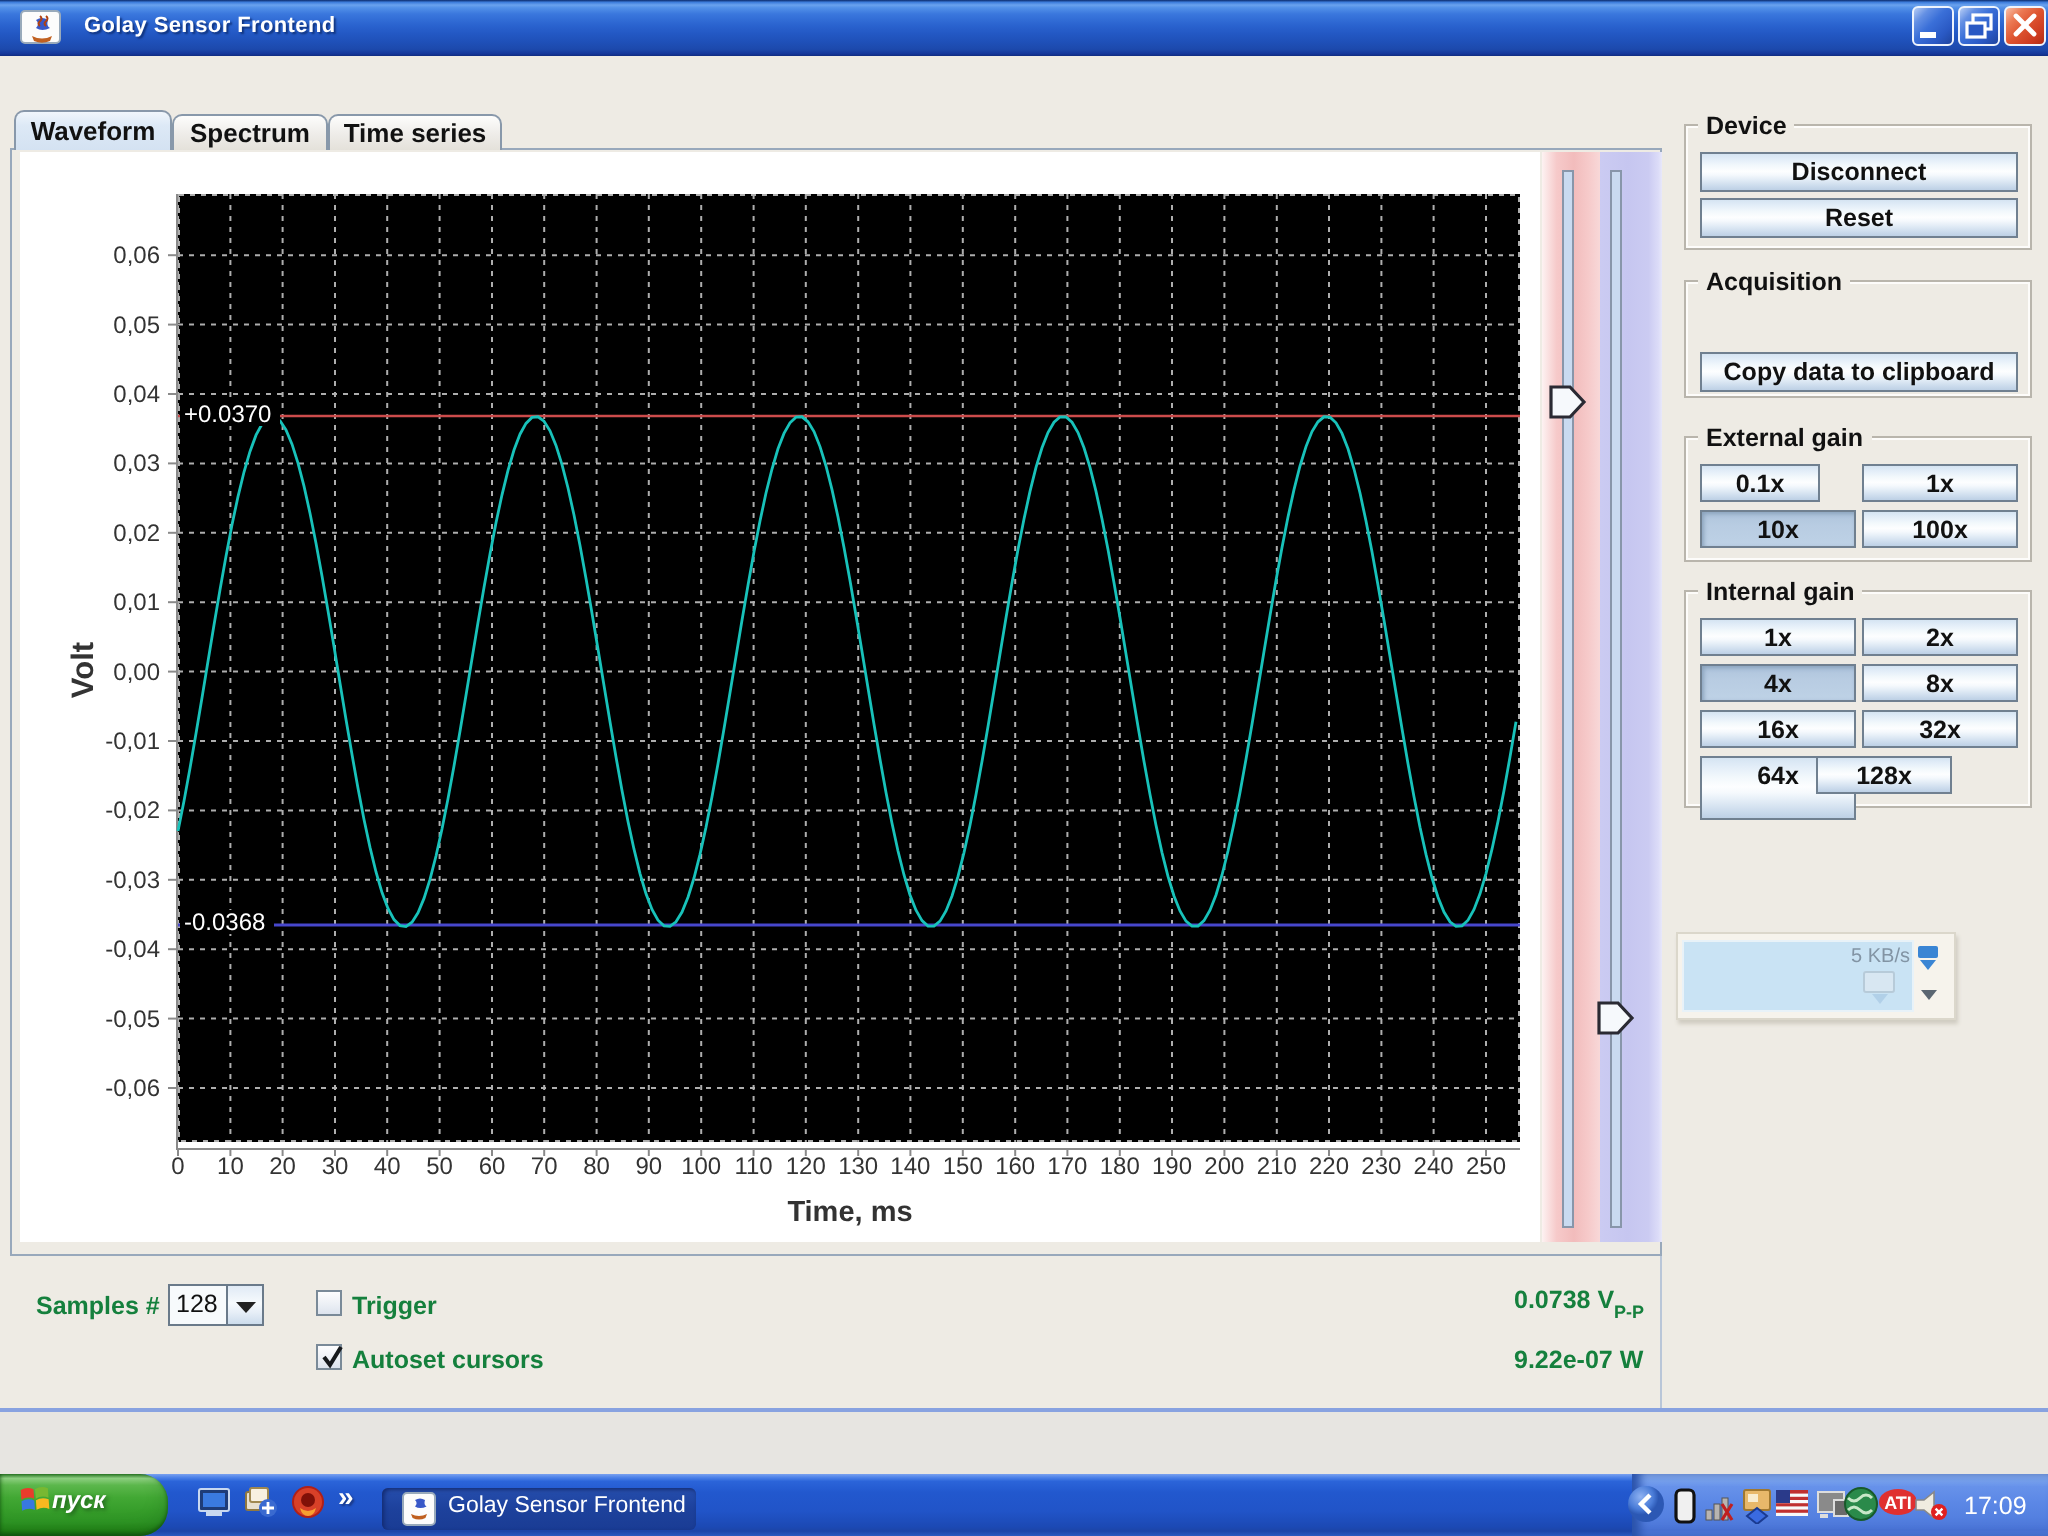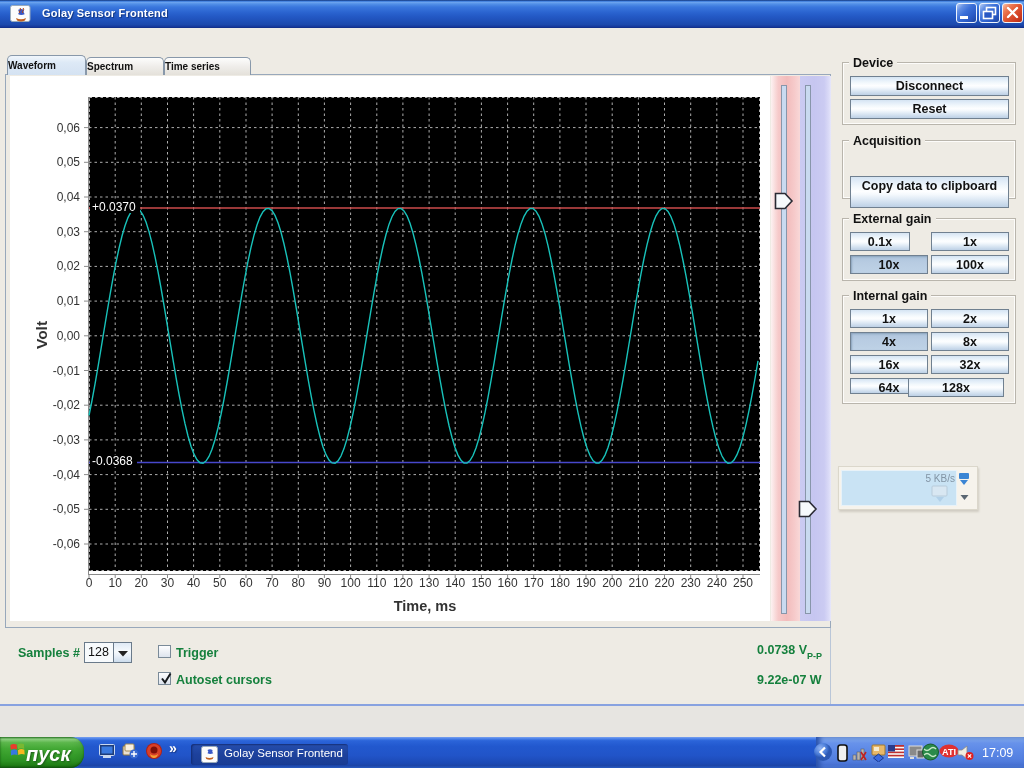--- a/index.html
+++ b/index.html
@@ -6,21 +6,21 @@
 #win{position:absolute;left:0;top:0;width:1024px;height:706px;background:#eeebe4}
 #titlebar{position:absolute;left:0;top:0;width:1024px;height:28px;
  background:linear-gradient(180deg,#0c2a6b 0%,#3c7cdc 4%,#6aa2ee 9%,#5290e8 14%,#3a77dd 25%,#2a63cf 45%,#2358c4 60%,#1f50b8 75%,#1c49ac 88%,#15379a 96%,#102c80 100%)}
 #titlebar .ttl{position:absolute;left:42px;top:7px;color:#fff;font-size:11px;font-weight:bold;text-shadow:1px 1px 1px #10337d;letter-spacing:.2px}
 .tbtn{position:absolute;top:3px;width:21px;height:20px;border-radius:3px;border:1px solid #eef4fd}
 .tbtn.b{background:linear-gradient(135deg,#b8cef6 0%,#6490e4 22%,#3a6fd8 45%,#2a59c4 75%,#1e449e 100%)}
 .tbtn.r{background:linear-gradient(135deg,#f8c0a8 0%,#ec7a54 25%,#de5430 50%,#cc3a20 80%,#b02c14 100%)}
 #menubar{position:absolute;left:0;top:28px;width:1024px;height:21px;background:linear-gradient(180deg,#ffffff 0%,#f4f2ee 55%,#e7e4dd 100%);border-bottom:1px solid #d7d3ca}
 #menubar span{position:absolute;top:4px;font-size:11.5px;font-weight:bold;color:#1a1a1a}
 
-.tab{position:absolute;font-size:10px;font-weight:bold;color:#111;border:1px solid #8898aa;border-bottom:none;border-radius:5px 5px 0 0;text-align:left}
+.tab{position:absolute;font-size:13px;font-weight:bold;color:#111;border:1px solid #8898aa;border-bottom:none;border-radius:5px 5px 0 0;text-align:center}
 .tabsel{background:linear-gradient(180deg,#f0f6fc 0%,#dde9f6 35%,#d4e2f2 100%)}
 .tabun{background:linear-gradient(180deg,#fdfdfc 0%,#efedea 50%,#e4e1da 100%)}
 
 #chartpanel{position:absolute;left:10px;top:76px;width:760px;height:545px;background:#fff}
 
 .mbtn{position:absolute;border:1px solid #708090;text-align:center;font-weight:bold;font-size:12.5px;color:#111;
  background:linear-gradient(180deg,#d5e4f2 0%,#e2edf8 14%,#f2f8fc 32%,#fdfeff 48%,#f5f9fd 58%,#e2ecf6 72%,#cfdeee 86%,#bdd0e5 100%)}
 .mbtn.pressed{background:linear-gradient(180deg,#aec4dc 0%,#b8cce2 40%,#bed2e6 100%);box-shadow:inset 1px 1px 2px #8aa2bc}
 .grp{position:absolute;border:1px solid #b9b5ac;box-shadow:inset 0 0 0 1px #fdfcfa}
 .gt{position:absolute;font-size:12.5px;font-weight:bold;color:#111;background:#eeebe4;padding:0 4px}
@@ -204,37 +204,37 @@
  <path d="M4.5 117.5 h9.5 l7 7.5 l-7 7.5 h-9.5 Z" fill="#f6f9fc" stroke="#2a2a33" stroke-width="1.6"></path>
  <path d="M28.5 425.5 h9.5 l7 7.5 l-7 7.5 h-9.5 Z" fill="#f6f9fc" stroke="#2a2a33" stroke-width="1.6"></path>
 </svg>
 
 <div class="grp" style="left:842px;top:62px;width:174px;height:63px"></div>
 <div class="gt" style="left:849px;top:56px">Device</div>
 <div class="mbtn" style="left:850px;top:76px;width:159px;height:20px;line-height:19px">Disconnect</div>
 <div class="mbtn" style="left:850px;top:99px;width:159px;height:20px;line-height:19px">Reset</div>
 <div class="grp" style="left:842px;top:140px;width:174px;height:59px"></div>
 <div class="gt" style="left:849px;top:134px">Acquisition</div>
-<div class="mbtn" style="left:850px;top:176px;width:159px;height:32px;line-height:19px">Copy data to clipboard</div>
+<div class="mbtn" style="left:850px;top:176px;width:159px;height:20px;line-height:19px">Copy data to clipboard</div>
 <div class="grp" style="left:842px;top:218px;width:174px;height:63px"></div>
 <div class="gt" style="left:849px;top:212px">External gain</div>
 <div class="mbtn" style="left:850px;top:232px;width:60px;height:19px;line-height:18px">0.1x</div>
 <div class="mbtn" style="left:931px;top:232px;width:78px;height:19px;line-height:18px">1x</div>
 <div class="mbtn pressed" style="left:850px;top:255px;width:78px;height:19px;line-height:18px">10x</div>
 <div class="mbtn" style="left:931px;top:255px;width:78px;height:19px;line-height:18px">100x</div>
 <div class="grp" style="left:842px;top:295px;width:174px;height:109px"></div>
 <div class="gt" style="left:849px;top:289px">Internal gain</div>
 <div class="mbtn" style="left:850px;top:309px;width:78px;height:19px;line-height:18px">1x</div>
 <div class="mbtn" style="left:931px;top:309px;width:78px;height:19px;line-height:18px">2x</div>
 <div class="mbtn pressed" style="left:850px;top:332px;width:78px;height:19px;line-height:18px">4x</div>
 <div class="mbtn" style="left:931px;top:332px;width:78px;height:19px;line-height:18px">8x</div>
 <div class="mbtn" style="left:850px;top:355px;width:78px;height:19px;line-height:18px">16x</div>
 <div class="mbtn" style="left:931px;top:355px;width:78px;height:19px;line-height:18px">32x</div>
-<div class="mbtn" style="left:850px;top:378px;width:78px;height:16px;line-height:18px">64x</div>
-<div class="mbtn" style="left:908px;top:378px;width:96px;height:19px;line-height:18px">128x</div>
+<div class="mbtn" style="left:850px;top:378px;width:78px;height:32px;line-height:18px">64x</div>
+<div class="mbtn" style="left:908px;top:378px;width:68px;height:19px;line-height:18px">128x</div>
 
 <div class="abs" style="left:838px;top:466px;width:140px;height:44px;background:#f6f3ec;border:1px solid #dbd7cb;box-shadow:1px 2px 2px #d0ccc2"></div>
 <div class="abs" style="left:841px;top:470px;width:116px;height:36px;background:#c9e3f4;border:1px solid #e8f2f8"></div>
 <div class="abs" style="left:890px;top:473px;width:65px;font-size:10px;color:#8294a4;text-align:right">5 KB/s</div>
 <svg class="abs" style="left:930px;top:484px" width="22" height="20" opacity="0.55">
  <rect x="2" y="2" width="15" height="10" rx="1" fill="#e6ecf2" stroke="#aab8c4"></rect>
  <path d="M6 13 l4 5 l4 -5 Z" fill="#9fc2e0"></path>
 </svg>
 <svg class="abs" style="left:957px;top:471px" width="16" height="32">
  <rect x="2" y="2" width="10" height="6" rx="1" fill="#3a85d4"></rect>
@@ -262,21 +262,21 @@
 <div class="lbl" style="left:757px;top:643px">0.0738 V<span style="font-size:9px;font-weight:bold;position:relative;top:5px">P-P</span></div>
 <div class="lbl" style="left:757px;top:673px">9.22e-07 W</div>
 <div class="abs" style="left:830px;top:628px;width:1px;height:76px;background:#b9c6d8"></div>
 
 <div class="abs" style="left:0;top:704px;width:1024px;height:2px;background:#88a2e0"></div>
 </div>
 
 <div class="abs" style="left:0;top:737px;width:1024px;height:31px;background:linear-gradient(180deg,#7aa1ef 0%,#4a80e8 6%,#2b64d9 12%,#2258ce 30%,#2154c8 60%,#1c49b4 85%,#1c45a8 92%,#2a5ac0 100%)">
 
  <div class="abs" style="left:0;top:0;width:84px;height:31px;border-radius:0 14px 14px 0;background:linear-gradient(180deg,#2f7a2a 0%,#8ed081 7%,#5cb74c 18%,#42a834 38%,#379e2b 58%,#2e9424 78%,#228116 92%,#176d12 100%);box-shadow:inset -3px -4px 8px #15611233,inset 0 -1px 2px #124f0f"></div>
- <div class="abs" style="left:26px;top:6px;font-size:20px;font-weight:bold;font-style:italic;color:#fff;text-shadow:1px 1px 2px #1e5c1a">пуск</div>
+ <div class="abs" style="left:26px;top:6px;font-size:12px;font-weight:bold;font-style:italic;color:#fff;text-shadow:1px 1px 2px #1e5c1a">пуск</div>
  <svg class="abs" style="left:10px;top:6px" width="15" height="16">
   <g transform="rotate(-4 7 8) scale(0.8)">
    <path d="M1 2 q4 -2 8 0 v6 q-4 -2 -8 0 Z" fill="#e83c2c"></path>
    <path d="M10 2 q4 -2 8 0 v6 q-4 -2 -8 0 Z" fill="#78b832"></path>
    <path d="M1 9 q4 -2 8 0 v6 q-4 -2 -8 0 Z" fill="#3878e0"></path>
    <path d="M10 9 q4 -2 8 0 v6 q-4 -2 -8 0 Z" fill="#f8b820"></path>
   </g>
  </svg>
 
  <svg class="abs" style="left:99px;top:6px" width="17" height="17">

